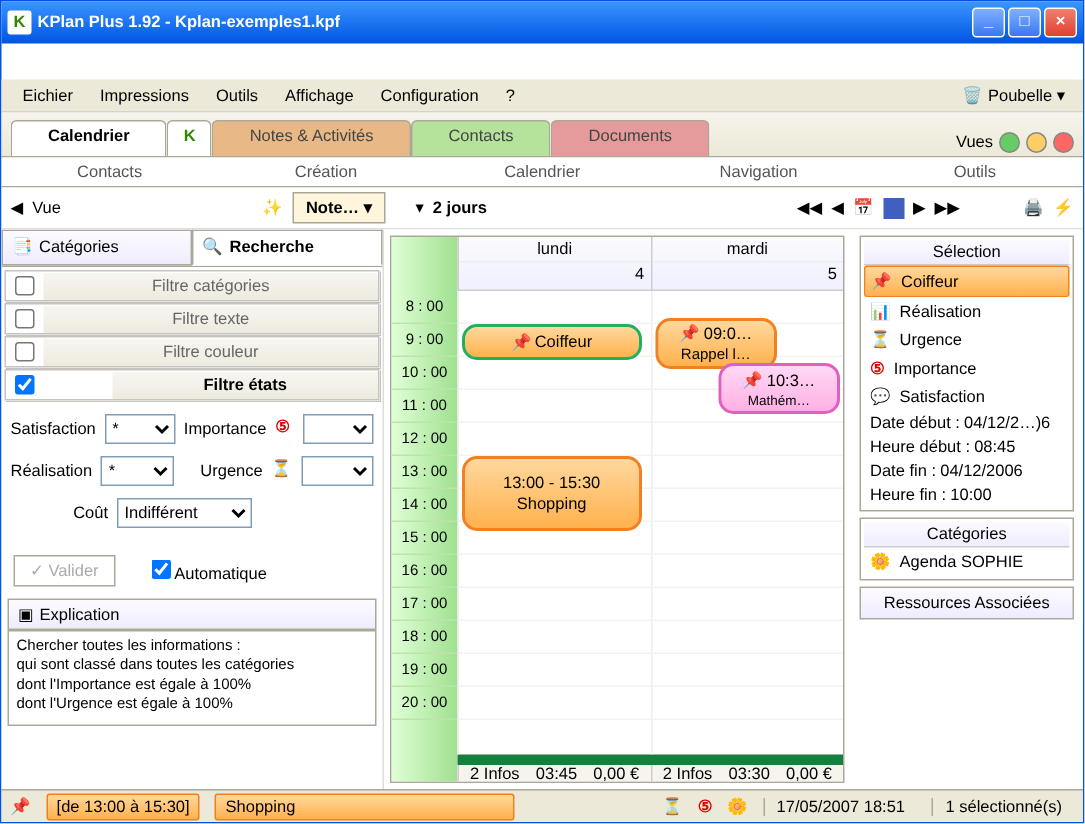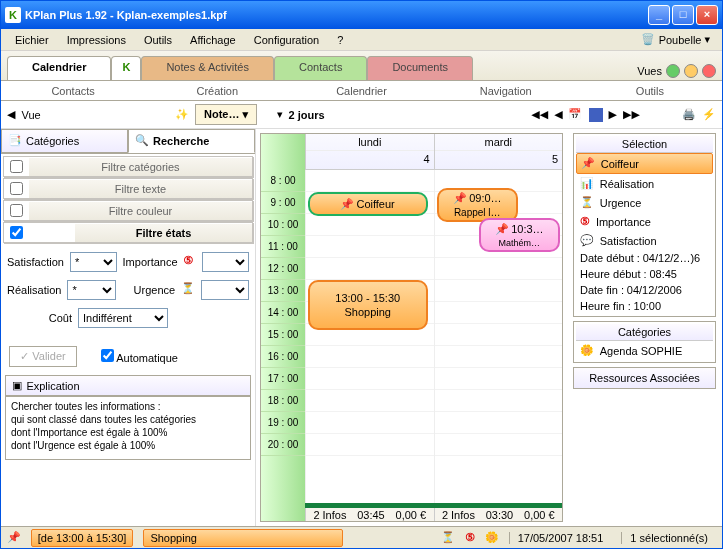--- a/index.html
+++ b/index.html
@@ -4,21 +4,21 @@
 <style>
 * { margin:0; padding:0; box-sizing:border-box; font-family:Tahoma,Arial,sans-serif; font-size:11px; }
 body { background:#ece9d8; }
 .window { width:723px; height:549px; border:1px solid #0054e3; background:#fff; display:flex; flex-direction:column; }
 .titlebar { height:28px; background:linear-gradient(#3a95ff,#0054e3); display:flex; align-items:center; padding:0 4px; color:#fff; }
 .titlebar .icon { width:16px; height:16px; background:#fff; margin-right:4px; display:inline-flex; align-items:center; justify-content:center; font-weight:bold; color:#2b8a00; border-radius:2px; }
 .titlebar .title { flex:1; font-weight:bold; }
 .titlebar .btns { display:flex; gap:2px; }
 .titlebar .btn { width:22px; height:20px; background:linear-gradient(#7fb0ff,#3a78f0); border:1px solid #fff; border-radius:3px; text-align:center; color:#fff; font-weight:bold; line-height:16px; cursor:pointer; }
 .titlebar .btn.close { background:linear-gradient(#f08070,#e04030); }
-.menubar { height:22px; background:#ece9d8; border-bottom:1px solid #d6d3ce; display:flex; align-items:center; padding:0 6px; gap:2px; }
+.menubar { height:22px; background:#ece9d8; border-bottom:1px solid #d6d3ce; display:flex; align-items:center; padding:0 6px; gap:2px;margin-top:24px; }
 .menubar .mi { padding:2px 8px; cursor:pointer; }
 .menubar .spacer { flex:1; }
 .menubar .trash { padding:2px 6px; display:flex; align-items:center; gap:3px; cursor:pointer; }
 .tabstrip { height:30px; background:linear-gradient(#f6f4ec,#ece9d8); display:flex; align-items:flex-end; padding:0 6px; border-bottom:1px solid #aca899; }
 .tab { height:24px; padding:4px 24px 0; border:1px solid #aca899; border-bottom:none; border-radius:4px 4px 0 0; margin-right:0; cursor:pointer; }
 .tab.cal { background:#fff; font-weight:bold; }
 .tab.k { background:#fff; width:30px; padding:4px 4px 0; text-align:center; color:#2b8a00; font-weight:bold; }
 .tab.notes { background:#e8b986; color:#444; }
 .tab.contacts { background:#b5e39b; color:#444;text-align:center; }
 .tab.docs { background:#e59b9b; color:#444; }
@@ -61,21 +61,21 @@
 .dayhdr .dh .dname { padding:2px; border-bottom:1px solid #eee; }
 .dayhdr .dh .dnum { text-align:right; padding:2px 4px; }
 .hourscol .hslot { height:22px; line-height:22px; text-align:center; border-bottom:1px solid #bde3ab; font-size:10px; }
 .daycols { flex:1; display:flex; flex-direction:column; min-width:0; }
 .gridwrap { flex:1; display:flex; position:relative; min-width:0; }
 .daycol { flex:1; border-left:1px solid #eee; position:relative; }
 .daycol .slot { height:22px; border-bottom:1px solid #f2f2f2; }
 .event { position:absolute; left:2px; right:6px; background:linear-gradient(#ffd89d,#ffb14d); border:2px solid #f08020; border-radius:10px; padding:2px 4px; font-size:10px; overflow:hidden; display:flex; align-items:center; gap:2px; justify-content:center; text-align:center; cursor:pointer; }
 .event.sel { border-color:#20b060; }
 .event.pink { background:linear-gradient(#ffd9f4,#ffb0e5); border-color:#e060c0; }
-.calftr { height:18px; display:flex; border-top:5px solid #15803d; background:#f6f4ec; font-size:10px; }
+.calftr { height:18px; display:flex; border-top:7px solid #15803d; background:#f6f4ec; font-size:10px; }
 .calftr .half { flex:1; display:flex; justify-content:space-around; align-items:center; border-left:1px solid #ccc; padding:0 2px; }
 
 .right { width:155px; padding:4px 6px; display:flex; flex-direction:column; gap:4px; }
 .rbox { border:1px solid #aca899; padding:2px; }
 .rhdr { text-align:center; padding:2px; border-bottom:1px solid #ccc; background:linear-gradient(#fdfbff,#efecff); }
 .rline { display:flex; align-items:center; gap:6px; padding:3px 4px; cursor:pointer; }
 .rline.active { background:linear-gradient(#ffd89d,#ffb14d); border:1px solid #f08020; border-radius:2px; }
 .kv { padding:2px 4px; font-size:10px; }
 .ress { border:1px solid #aca899; padding:4px; text-align:center; background:linear-gradient(#fdfbff,#efecff); cursor:pointer; }
 

